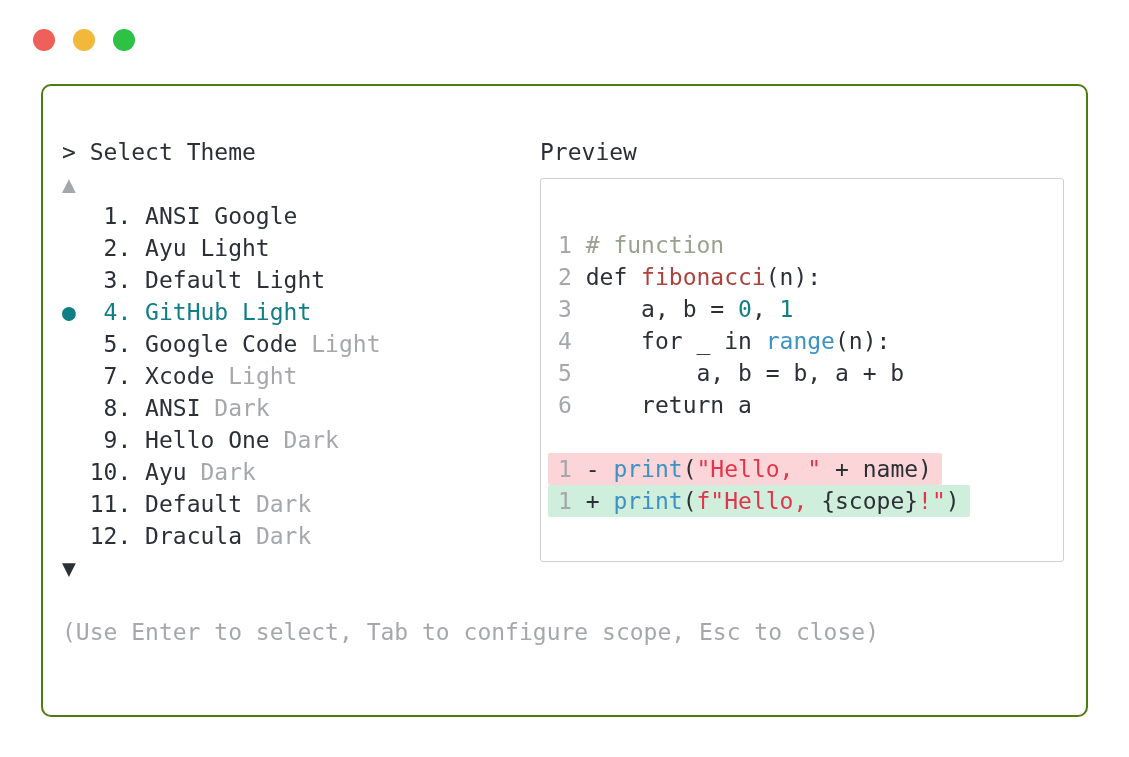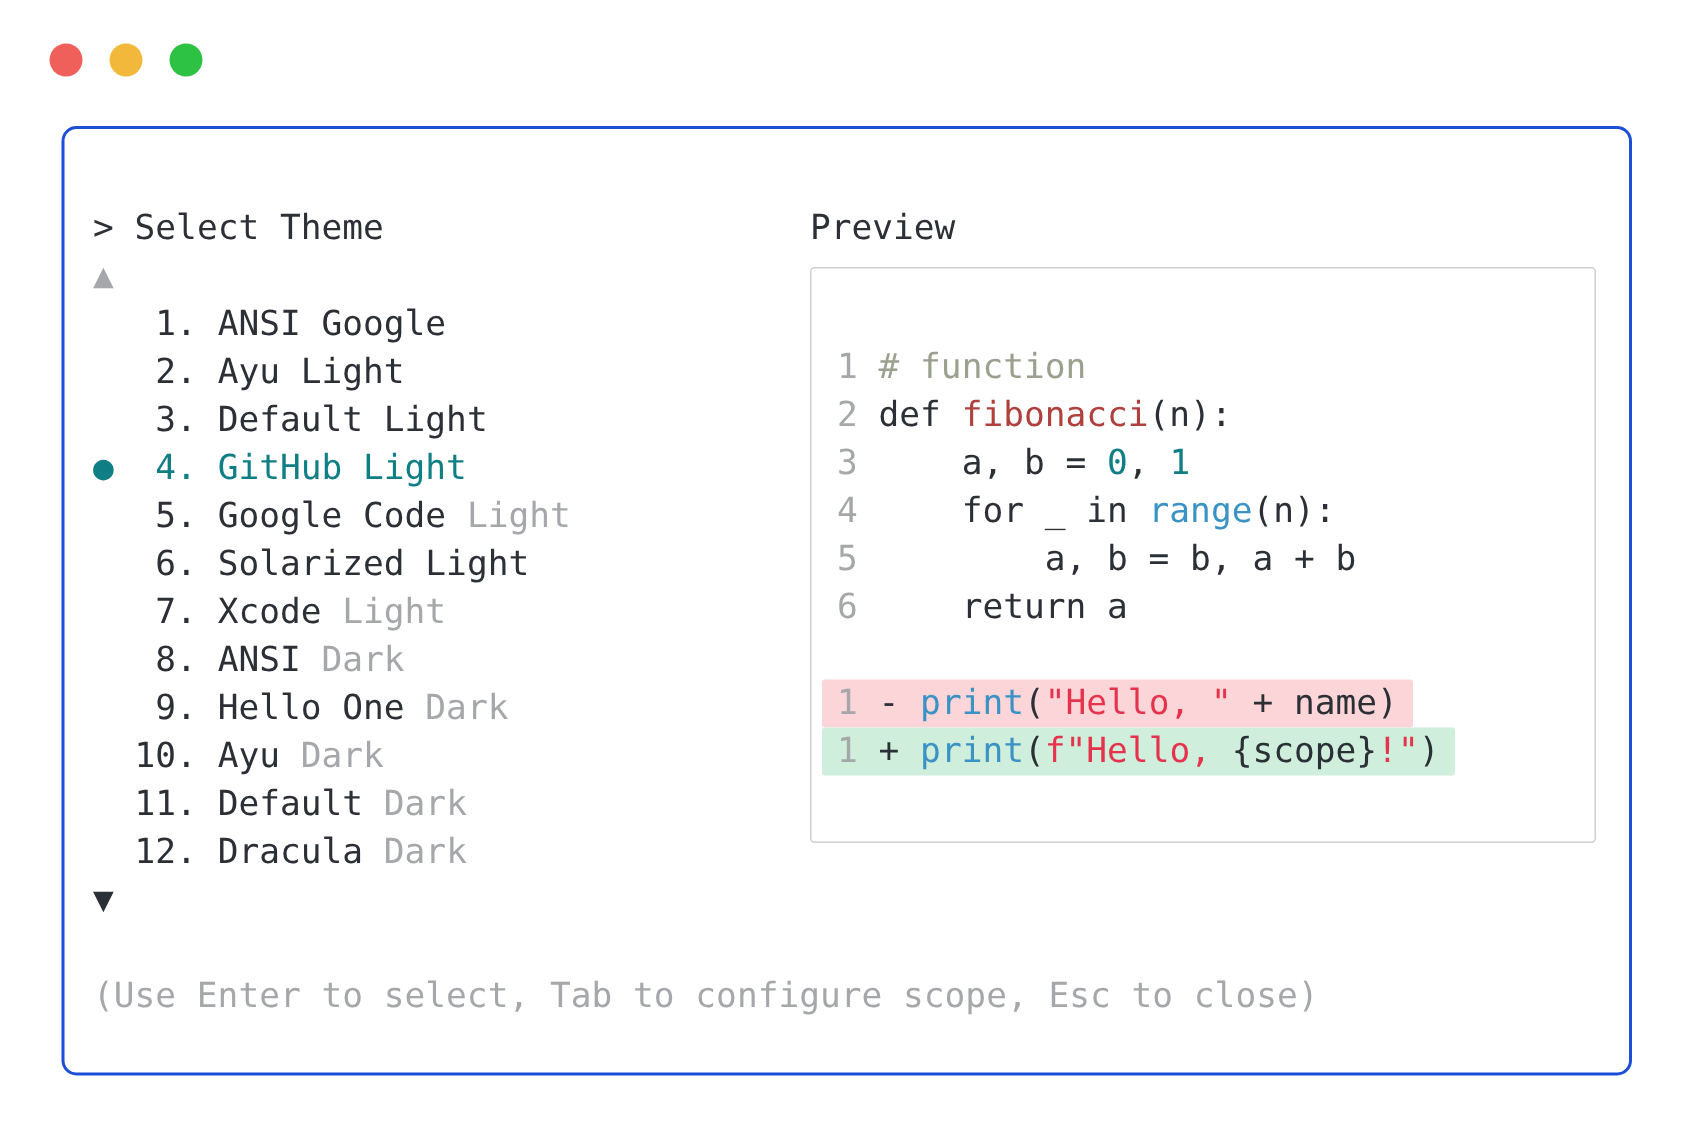--- a/index.html
+++ b/index.html
@@ -9,21 +9,21 @@
     font-family:"DejaVu Sans Mono","Liberation Mono",monospace;
     overflow:hidden;
   }
   
   .dots{position:absolute;left:33px;top:29px;display:flex;gap:18px;}
   .dot{width:22px;height:22px;border-radius:50%;}
   
   .panel{
     position:absolute;left:41px;top:84px;
     width:1047px;height:633px;
-    border:2px solid #1d4ed8;border-radius:10px;
+    border:2px solid #4d7c0f;border-radius:10px;
     box-sizing:border-box;background:#ffffff;
   }
   pre{margin:0;font:inherit;}
   .mono{font-size:23px;line-height:32px;color:var(--text);}
   
   .left-col{position:absolute;left:19px;top:50px;}
   .hdr{color:var(--text);}
   .arrow-up{color:var(--muted);}
   .arrow-down{color:var(--text);}
   .trow{color:var(--text);}
@@ -63,21 +63,20 @@
 
   <div class="left-col">
     <pre class="hdr"><span>&gt;</span><span> </span><span>Select Theme</span></pre>
     <pre class="arrow-up">▲</pre>
     <div id="theme-list">
         <pre class="trow"><span>  </span><span> 1. </span><span>ANSI Google</span></pre>
         <pre class="trow"><span>  </span><span> 2. </span><span>Ayu Light</span></pre>
         <pre class="trow"><span>  </span><span> 3. </span><span>Default Light</span></pre>
         <pre class="trow selected"><span>● </span><span> 4. </span><span>GitHub Light</span></pre>
         <pre class="trow"><span>  </span><span> 5. </span><span>Google Code</span><span class="muted-part"> Light</span></pre>
-        <pre class="trow"><span>  </span><span> 6. </span><span>Solarized Light</span></pre>
         <pre class="trow"><span>  </span><span> 7. </span><span>Xcode</span><span class="muted-part"> Light</span></pre>
         <pre class="trow"><span>  </span><span> 8. </span><span>ANSI</span><span class="muted-part"> Dark</span></pre>
         <pre class="trow"><span>  </span><span> 9. </span><span>Hello One</span><span class="muted-part"> Dark</span></pre>
         <pre class="trow"><span>  </span><span>10. </span><span>Ayu</span><span class="muted-part"> Dark</span></pre>
         <pre class="trow"><span>  </span><span>11. </span><span>Default</span><span class="muted-part"> Dark</span></pre>
         <pre class="trow"><span>  </span><span>12. </span><span>Dracula</span><span class="muted-part"> Dark</span></pre>
       </div>
     <pre class="arrow-down">▼</pre>
     <pre class="footer-hint">(Use Enter to select, Tab to configure scope, Esc to close)</pre>
   </div>

